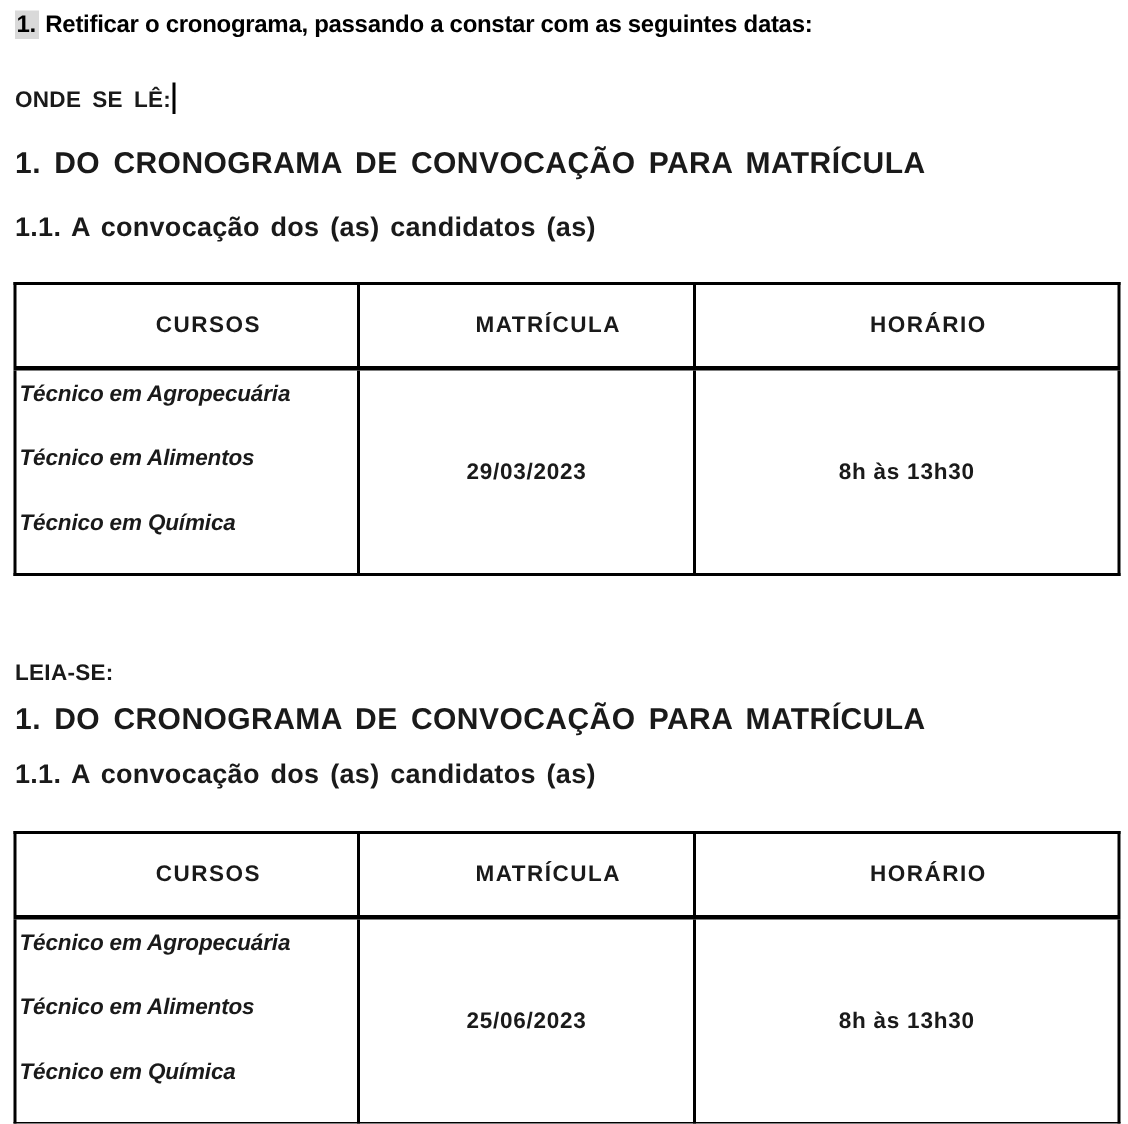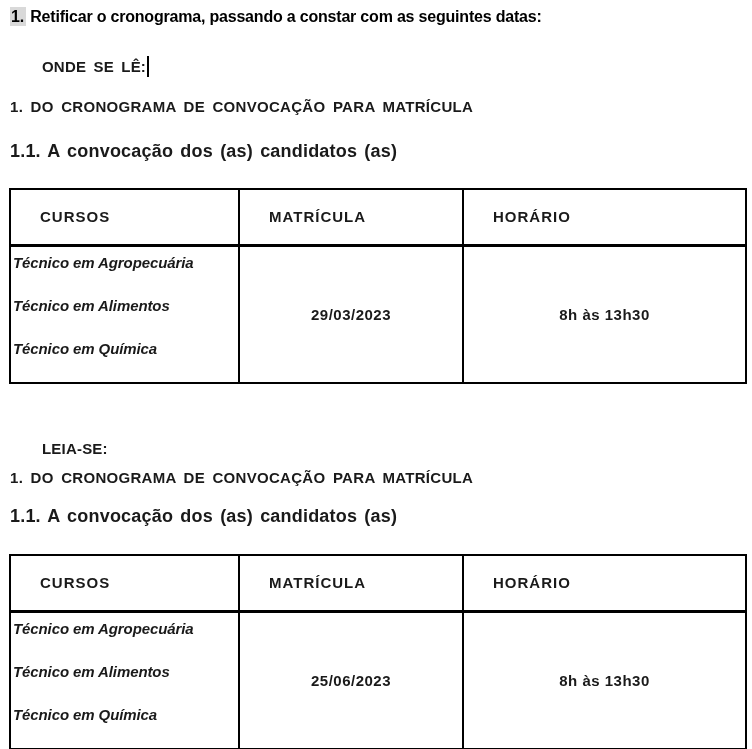--- a/index.html
+++ b/index.html
@@ -26,37 +26,36 @@
   .intro .hl {
     background: var(--highlight);
     padding: 1px 2px 1px 1px;
   }
 
   .label {
     position: absolute; left: 10px;
     font-size: 15px; font-weight: 700;
     word-spacing: 3px; letter-spacing: 0.2px;
     white-space: nowrap;
-    margin-left: 32px;
   }
   .label-onde { top: 58px; }
   .label-leia { top: 440px; }
 
   .caret {
     display: inline-block;
     width: 2px; height: 21px;
     background: #000;
     vertical-align: middle;
     margin-left: 1px;
     margin-top: -3px;
   }
 
   .heading {
     position: absolute; left: 10px;
-    font-size: 15px; font-weight: 700;
+    font-size: 20px; font-weight: 700;
     word-spacing: 3px; letter-spacing: 0.3px;
     white-space: nowrap;
   }
   .heading-1a { top: 98px; }
   .heading-1b { top: 469px; }
 
   .subheading {
     position: absolute; left: 10px;
     font-size: 18px; font-weight: 700;
     word-spacing: 2px; letter-spacing: 0.2px;
@@ -75,21 +74,21 @@
   .table-2 { top: 554px; }
 
   table.sched th, table.sched td {
     border: 2px solid var(--table-border);
     font-weight: 700;
   }
   table.sched th {
     height: 56px;
     font-size: 15px;
     letter-spacing: 1px;
-    text-align: left;
+    text-align: center;
     vertical-align: middle;
     border-bottom: 3px solid var(--table-border);
     padding-left: 29px;
   }
   table.sched td { height: 124px; font-size: 15px; }
 
   td.courses-cell {
     vertical-align: top;
     padding: 6px 2px 0 2px;
     font-style: italic;

